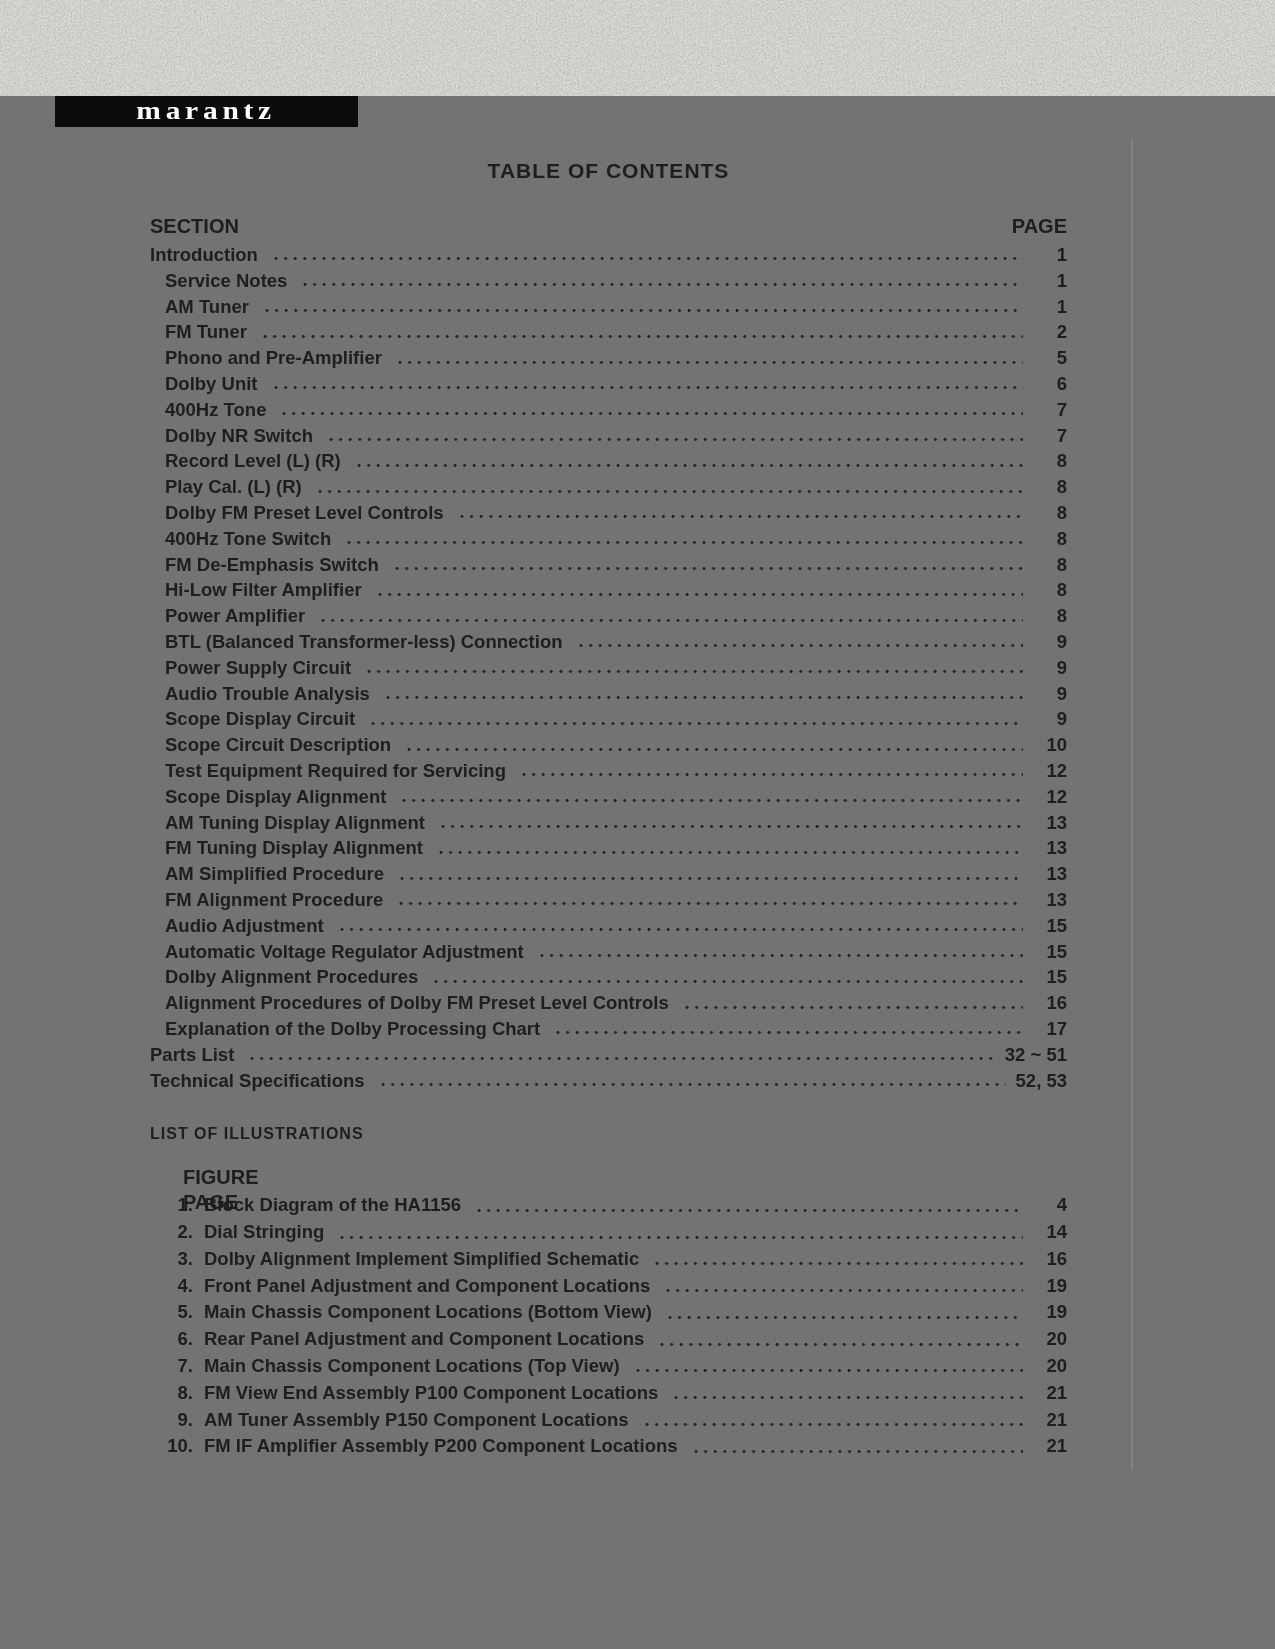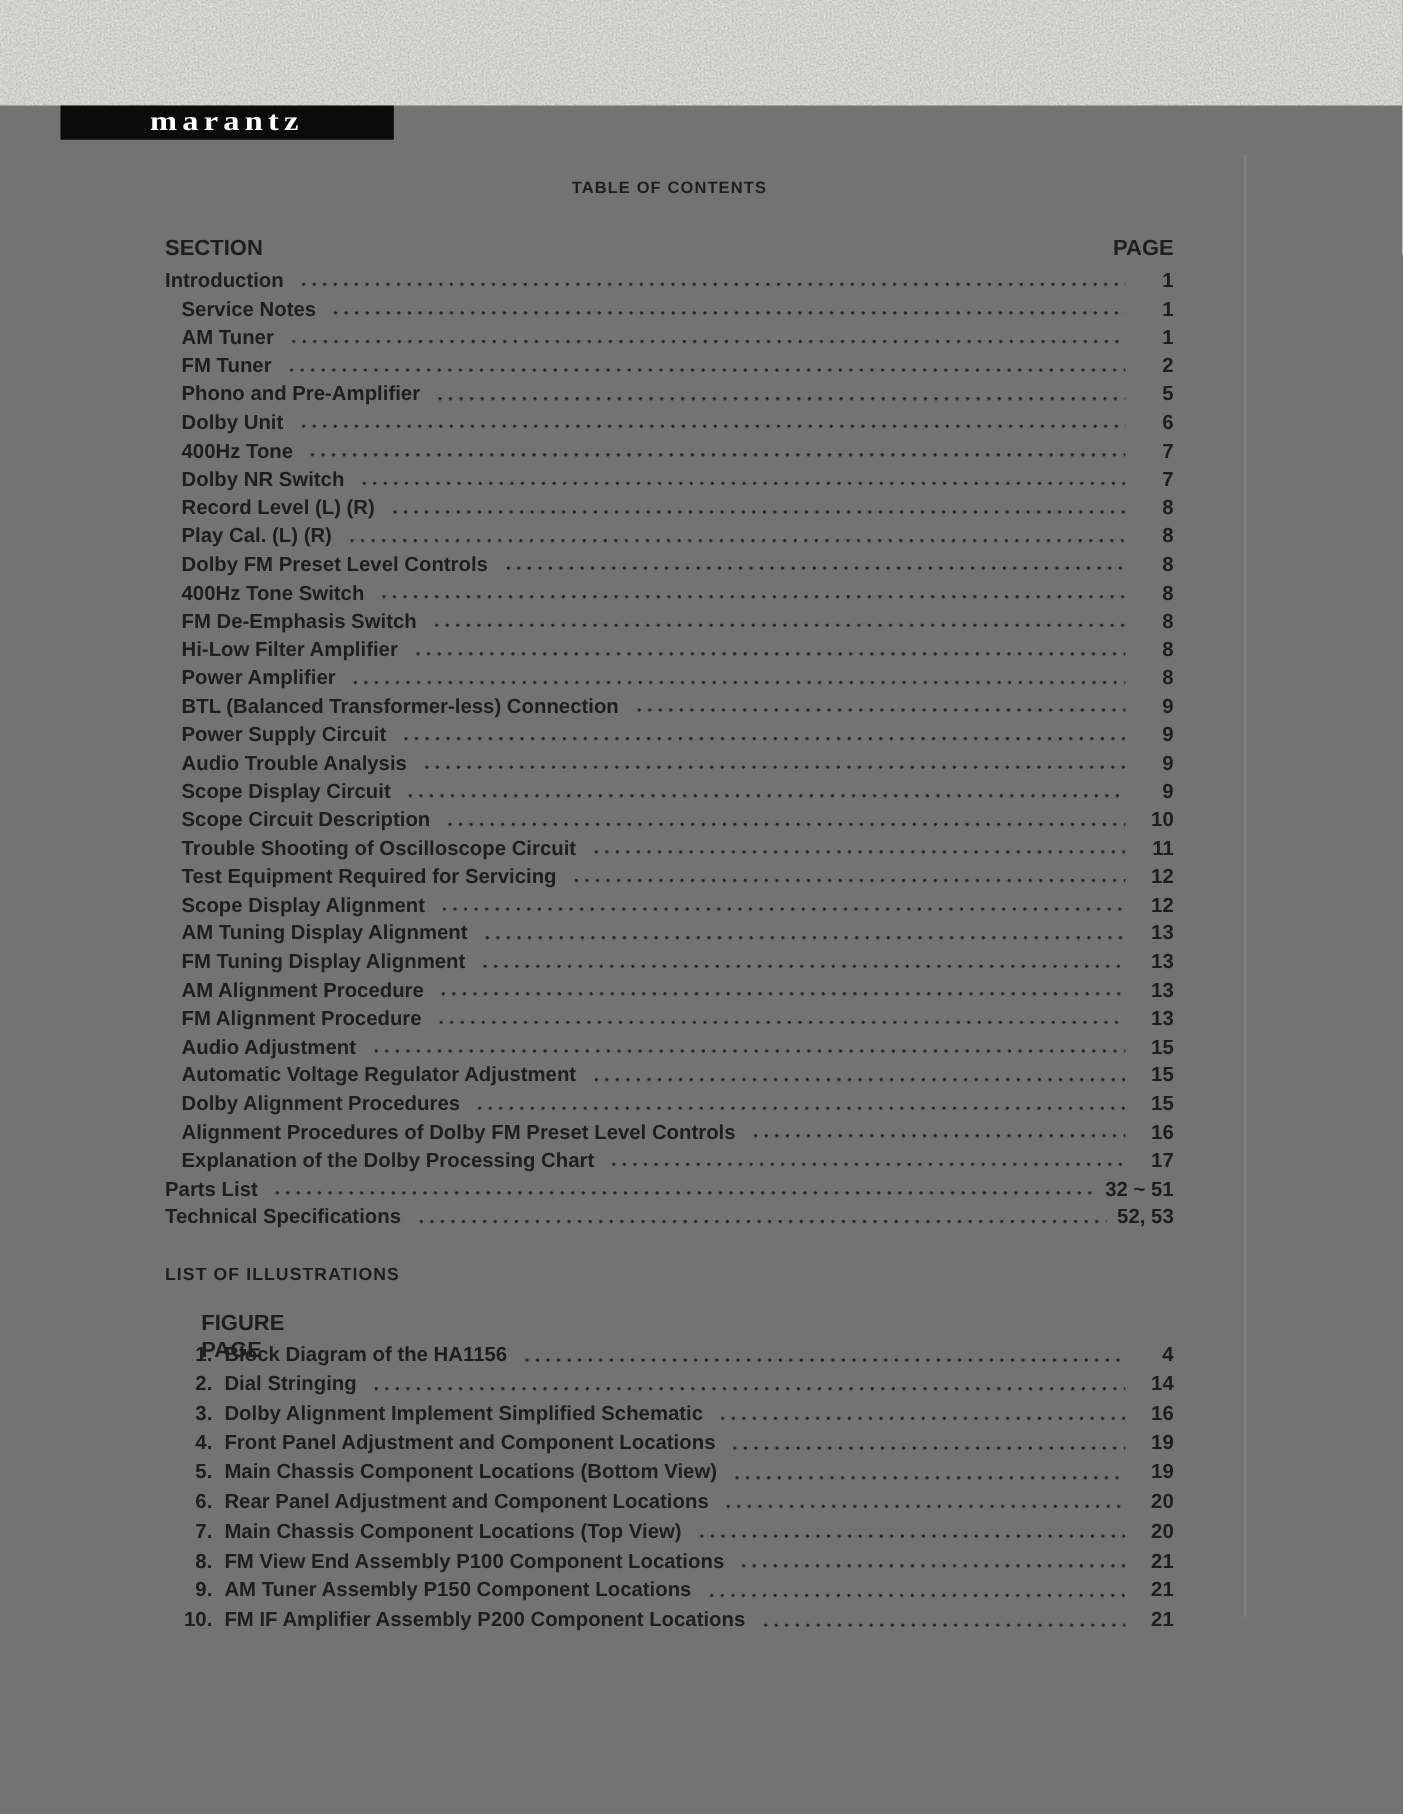--- a/index.html
+++ b/index.html
@@ -61,21 +61,21 @@
     position: absolute;
     left: 150px; top: 0;
     width: 917px;
     font-weight: 700;
     font-size: 18.5px;
     color: #1e1e1e;
   }
   .doc-title {
     margin-top: 158px;
     text-align: center;
-    font-size: 15px;
+    font-size: 21px;
     letter-spacing: 1px;
     line-height: 26px;
   }
   .cols {
     margin-top: 30px;
     height: 25px;
     display: flex;
     justify-content: space-between;
     font-size: 20px;
     line-height: 25px;
@@ -287,25 +287,20 @@
           <span class="leader"></span>
           <span class="page-num">9</span>
         </div>
 
         <div class="row lvl-1">
           <span class="label">Scope Circuit Description</span>
           <span class="leader"></span>
           <span class="page-num">10</span>
         </div>
 
-        <div class="row lvl-1">
-          <span class="label">Trouble Shooting of Oscilloscope Circuit</span>
-          <span class="leader"></span>
-          <span class="page-num">11</span>
-        </div>
 
         <div class="row lvl-1">
           <span class="label">Test Equipment Required for Servicing</span>
           <span class="leader"></span>
           <span class="page-num">12</span>
         </div>
 
         <div class="row lvl-1">
           <span class="label">Scope Display Alignment</span>
           <span class="leader"></span>
@@ -318,21 +313,21 @@
           <span class="page-num">13</span>
         </div>
 
         <div class="row lvl-1">
           <span class="label">FM Tuning Display Alignment</span>
           <span class="leader"></span>
           <span class="page-num">13</span>
         </div>
 
         <div class="row lvl-1">
-          <span class="label">AM Alignment Procedure</span>
+          <span class="label">AM Simplified Procedure</span>
           <span class="leader"></span>
           <span class="page-num">13</span>
         </div>
 
         <div class="row lvl-1">
           <span class="label">FM Alignment Procedure</span>
           <span class="leader"></span>
           <span class="page-num">13</span>
         </div>
 

